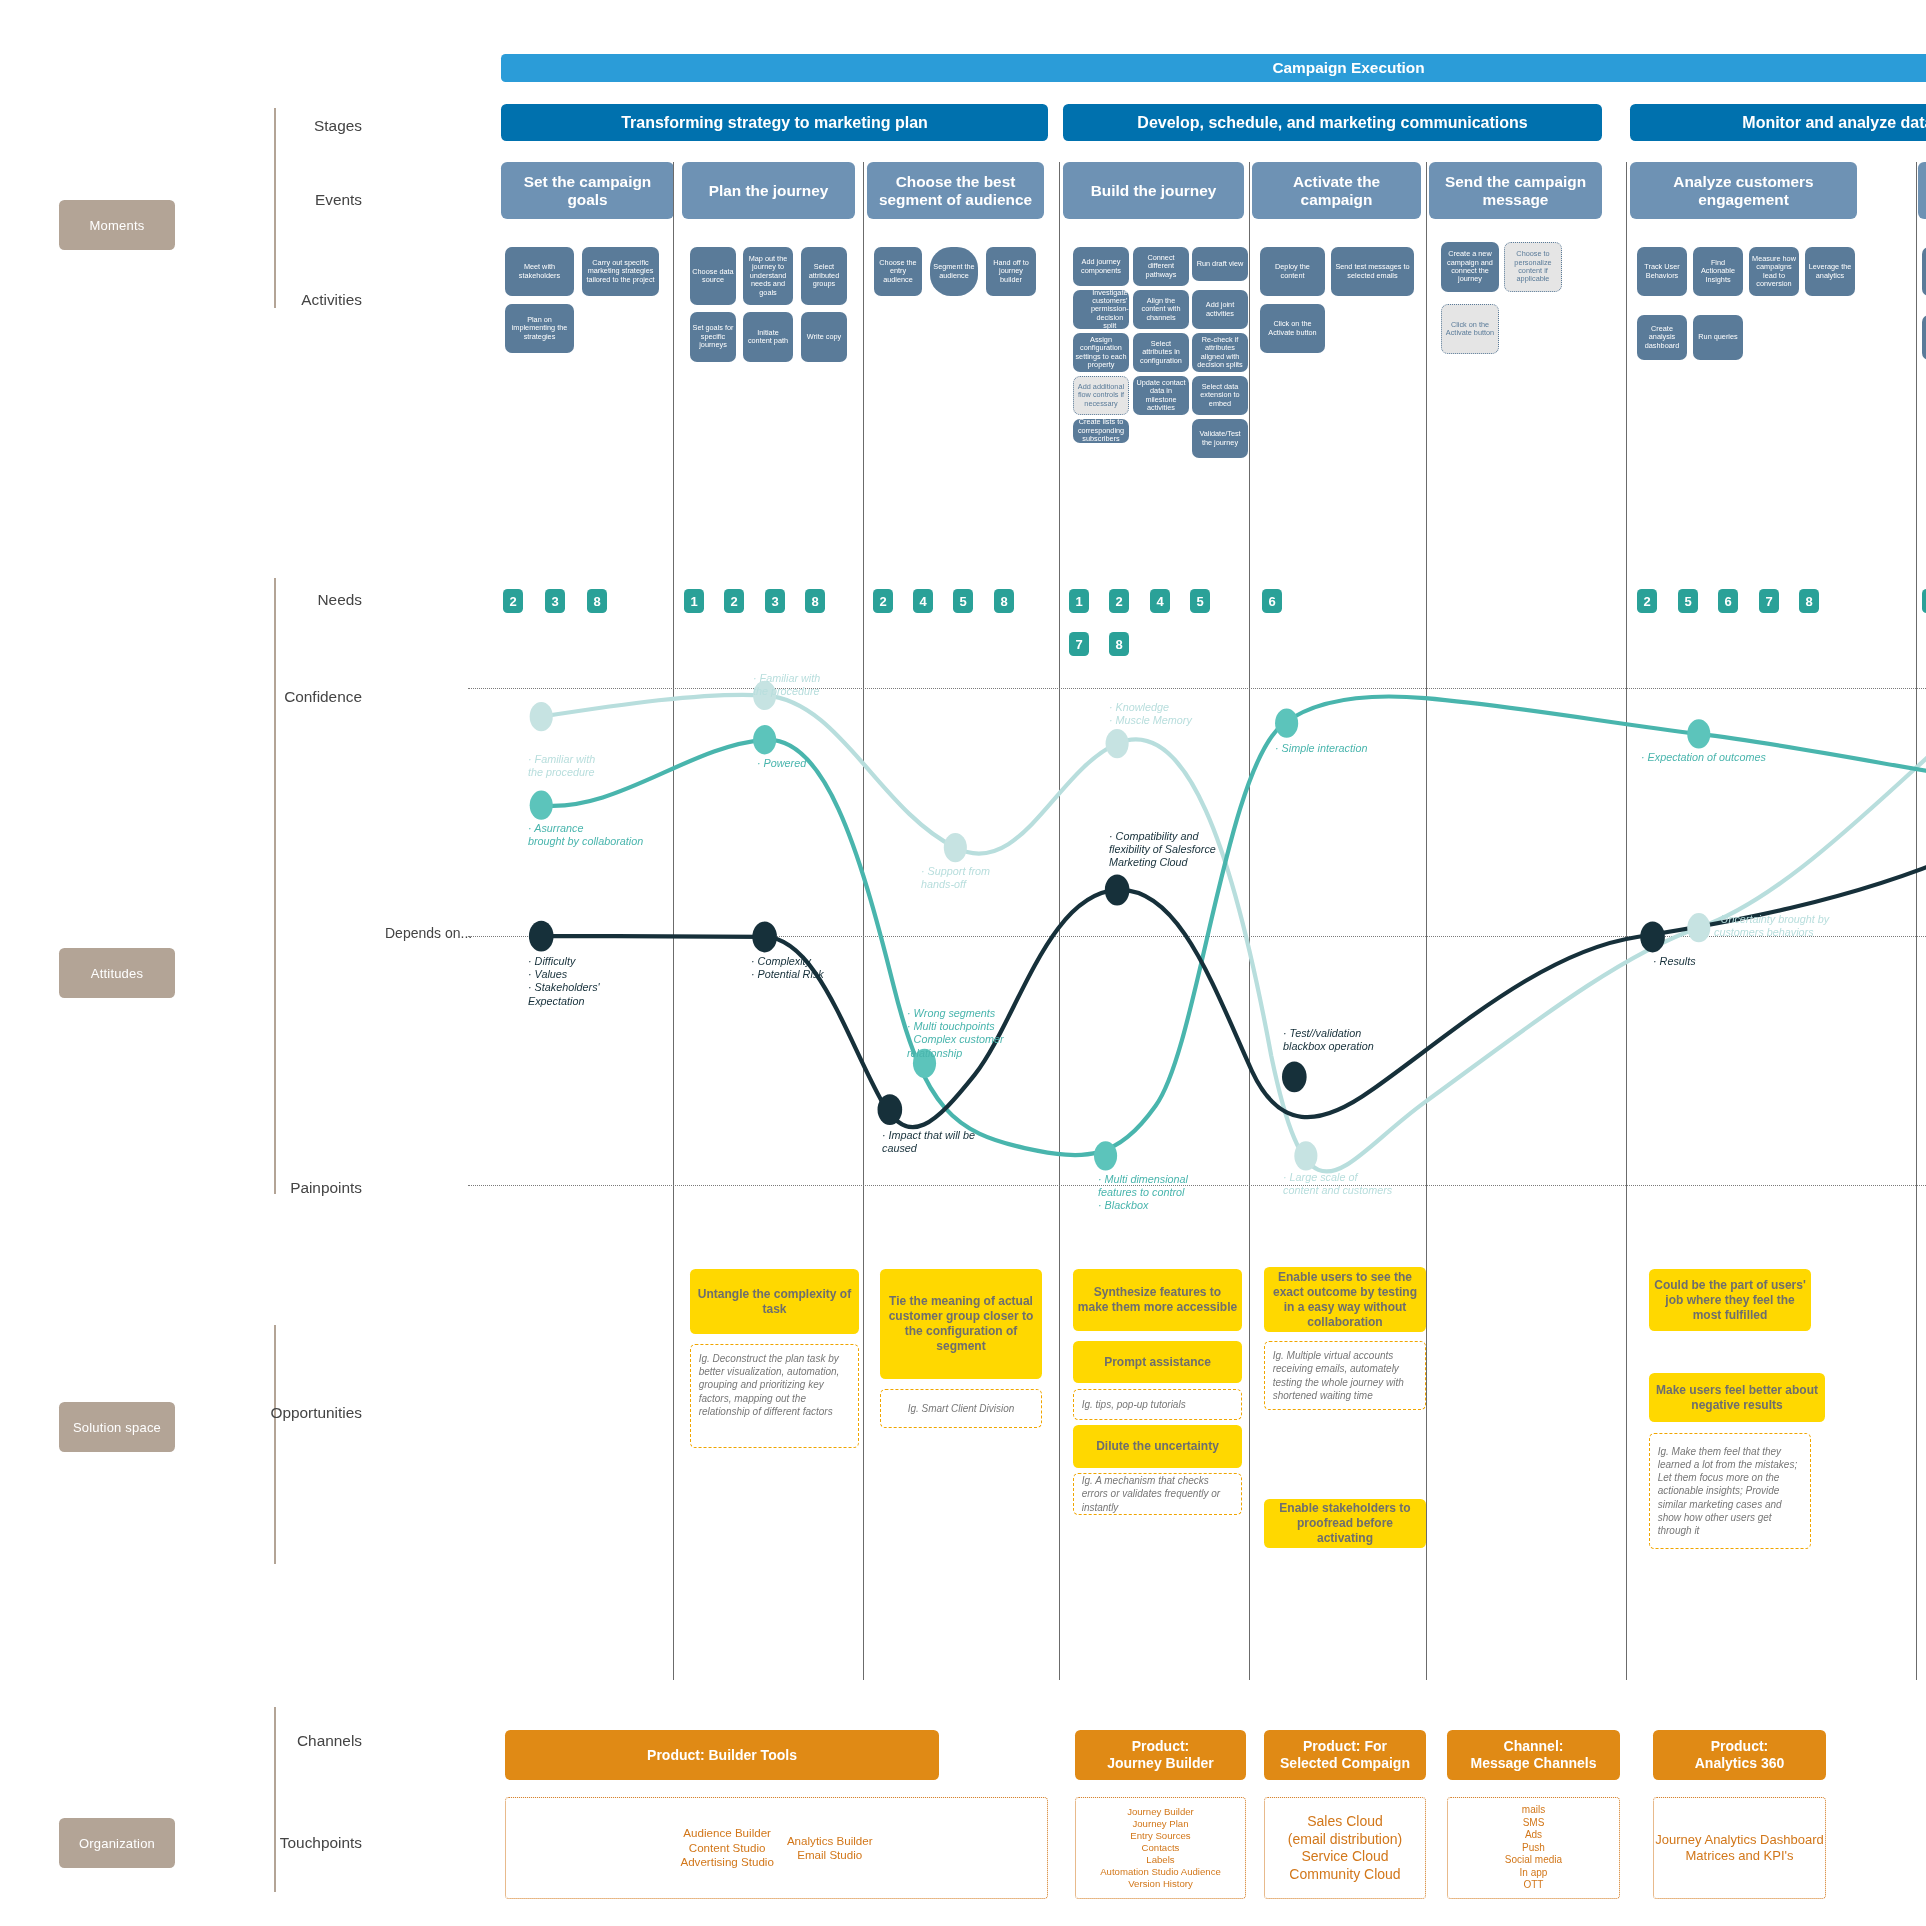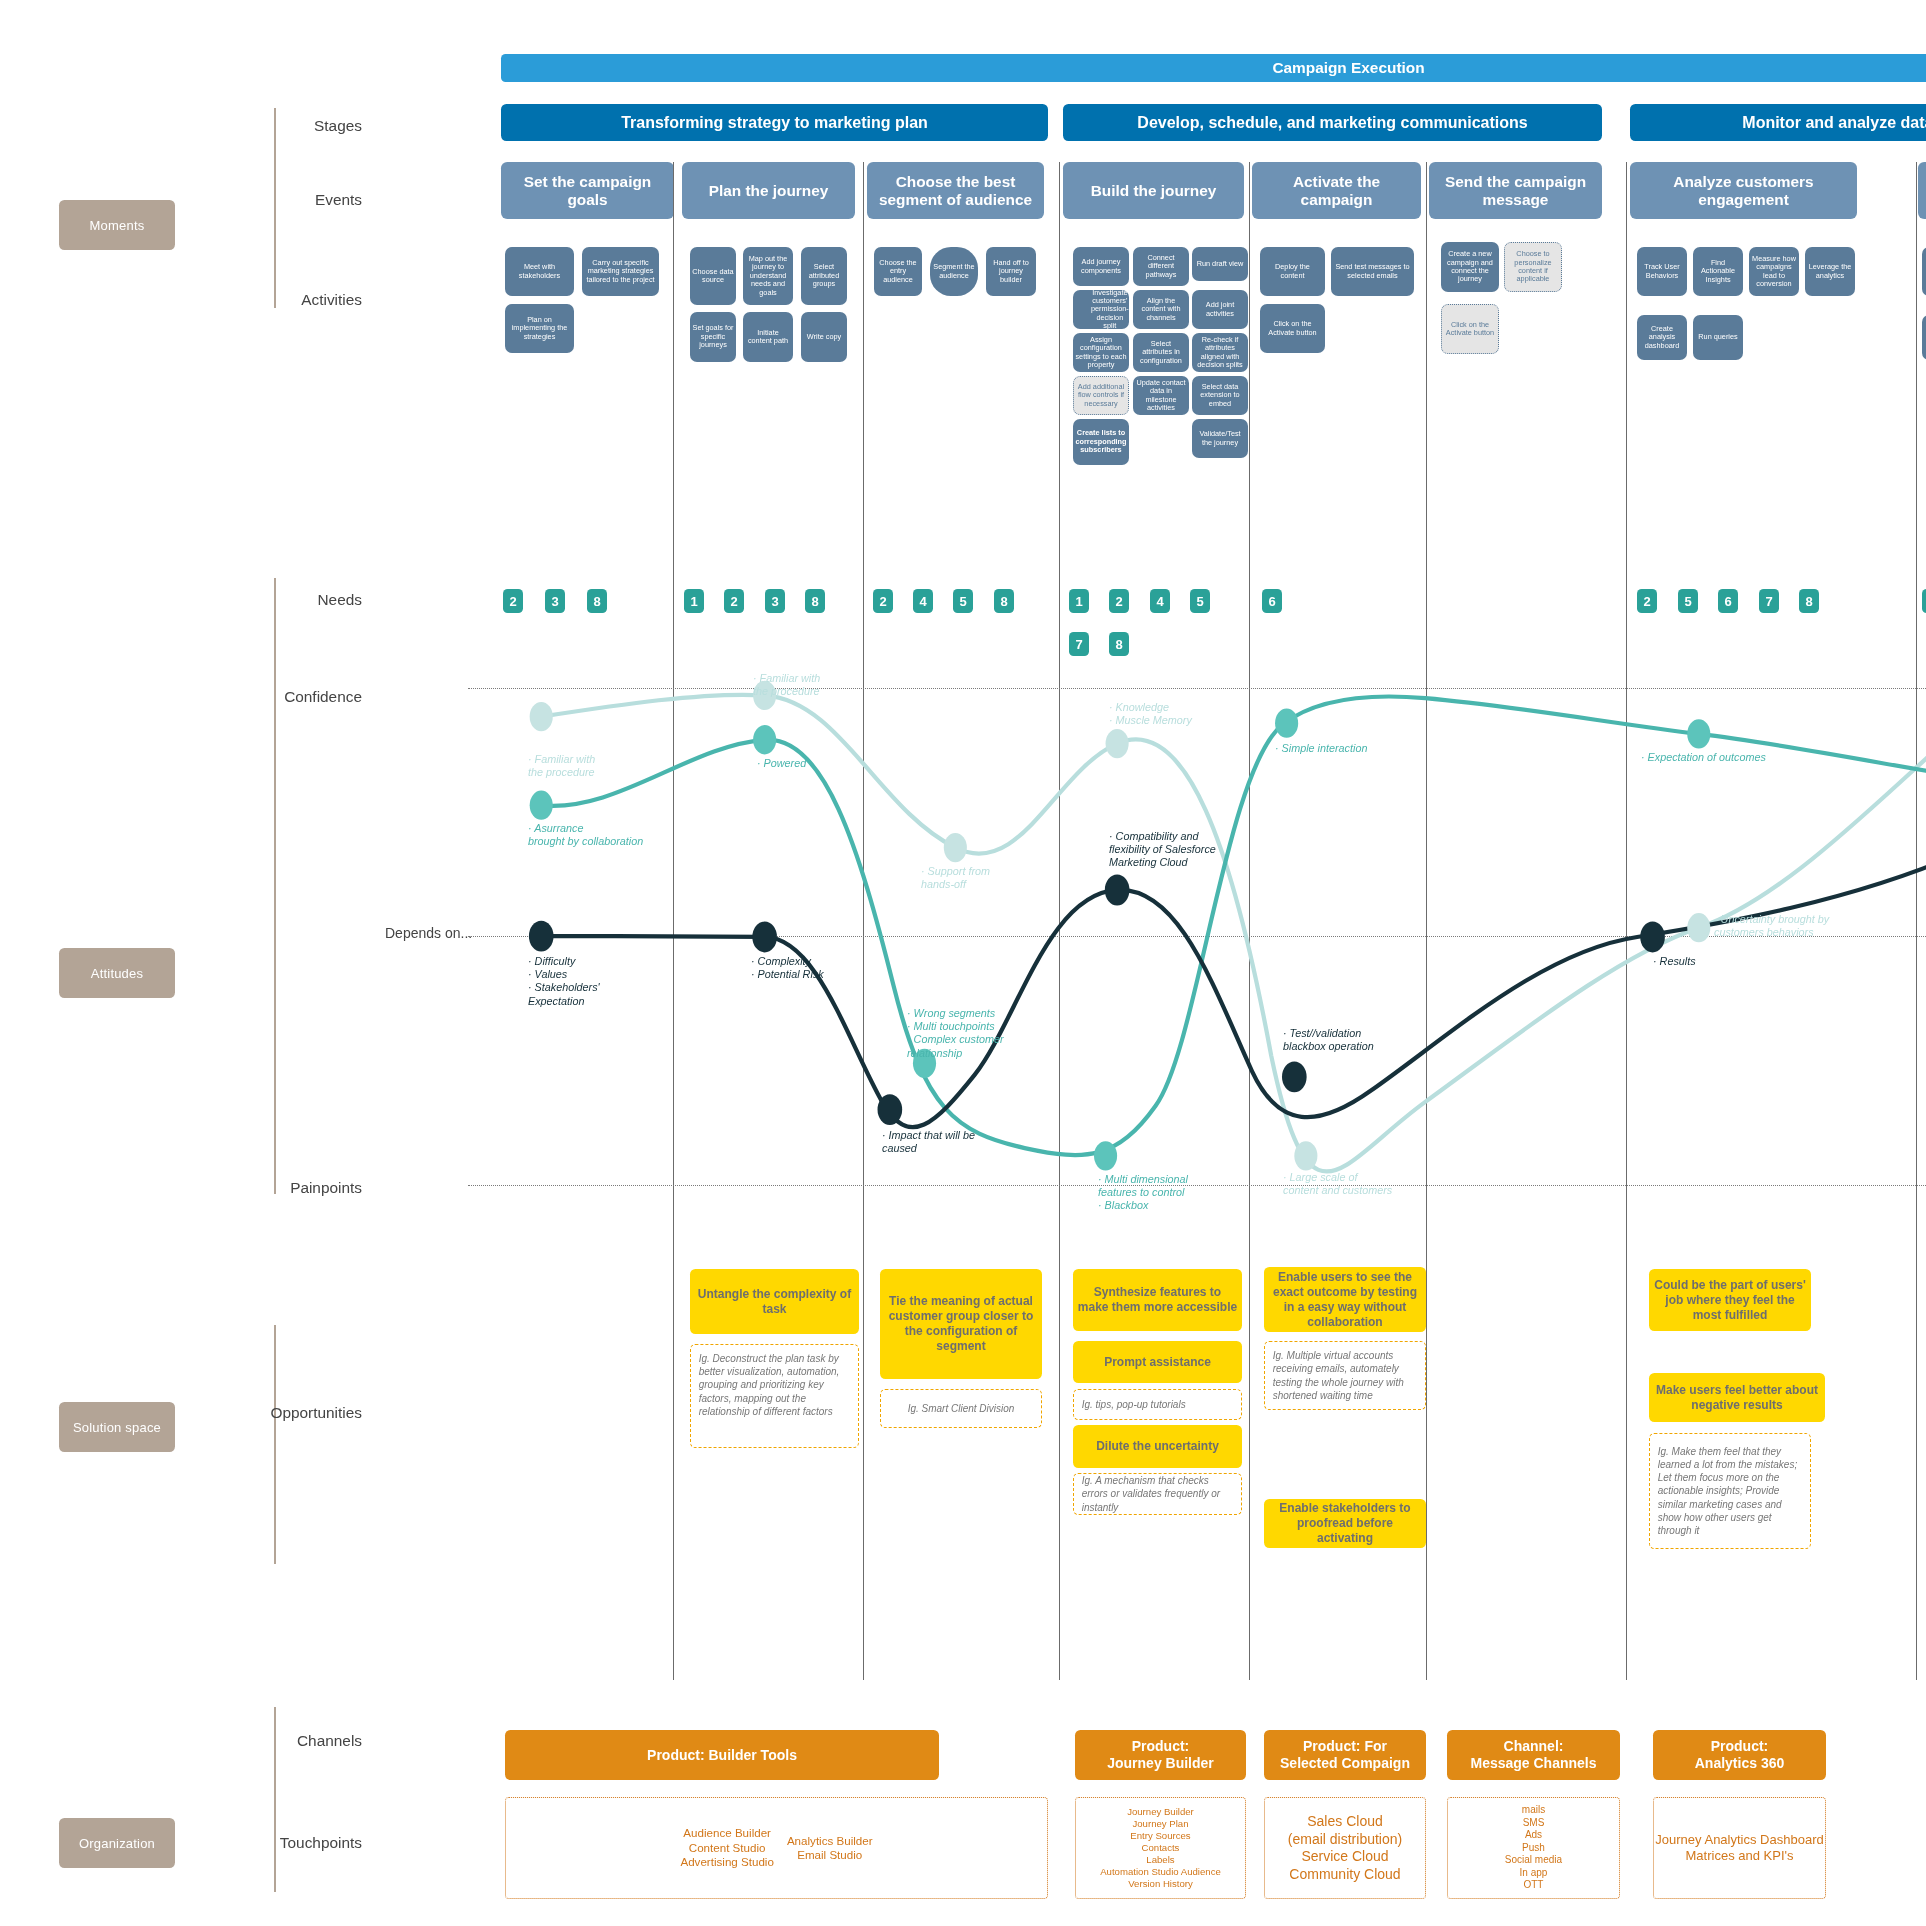--- a/index.html
+++ b/index.html
@@ -160,21 +160,21 @@
 <div class="act" style="left:1192px;top:247px;width:56px;height:34px;">Run draft view</div>
 <div class="act" style="left:1073px;top:290px;width:56px;height:39px;padding-left:20px;">Investigate customers' permission-decision split</div>
 <div class="act" style="left:1133px;top:290px;width:56px;height:39px;">Align the content with channels</div>
 <div class="act" style="left:1192px;top:290px;width:56px;height:39px;">Add joint activities</div>
 <div class="act" style="left:1073px;top:333px;width:56px;height:39px;">Assign configuration settings to each property</div>
 <div class="act" style="left:1133px;top:333px;width:56px;height:39px;">Select attributes in configuration</div>
 <div class="act" style="left:1192px;top:333px;width:56px;height:39px;">Re-check if attributes aligned with decision splits</div>
 <div class="act optional" style="left:1073px;top:376px;width:56px;height:39px;">Add additional flow controls if necessary</div>
 <div class="act" style="left:1133px;top:376px;width:56px;height:39px;">Update contact data in milestone activities</div>
 <div class="act" style="left:1192px;top:376px;width:56px;height:39px;">Select data extension to embed</div>
-<div class="act" style="left:1073px;top:419px;width:56px;height:46px;font-weight:bold;">Create lists to corresponding subscribers</div>
+<div class="act" style="left:1073px;top:419px;width:56px;height:24px;">Create lists to corresponding subscribers</div>
 <div class="act" style="left:1192px;top:419px;width:56px;height:39px;">Validate/Test the journey</div>
 
 <div class="act" style="left:1260px;top:247px;width:65px;height:49px;">Deploy the content</div>
 <div class="act" style="left:1331px;top:247px;width:83px;height:49px;">Send test messages to selected emails</div>
 <div class="act" style="left:1260px;top:304px;width:65px;height:49px;">Click on the Activate button</div>
 
 <div class="act" style="left:1441px;top:242px;width:58px;height:50px;">Create a new campaign and connect the journey</div>
 <div class="act optional" style="left:1504px;top:242px;width:58px;height:50px;">Choose to personalize content if applicable</div>
 <div class="act optional" style="left:1441px;top:304px;width:58px;height:50px;">Click on the Activate button</div>
 

